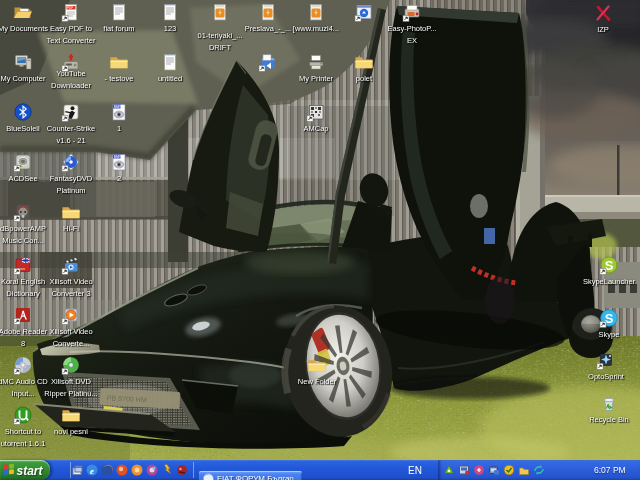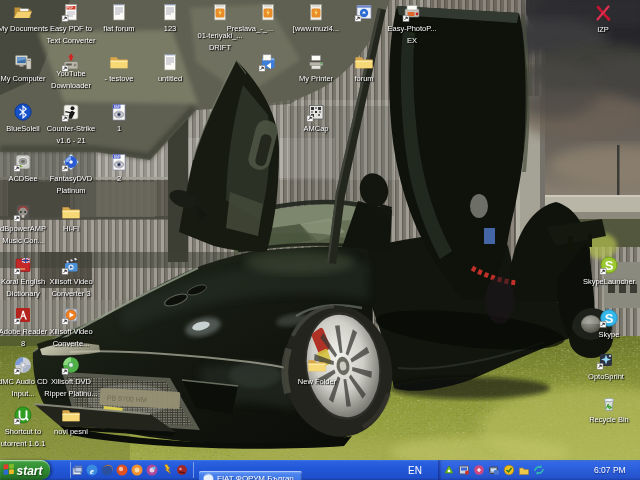--- a/index.html
+++ b/index.html
@@ -310,21 +310,21 @@
     </div>
 <div class="lb" style="left:186px;top:30px">01-teriyaki_...<br>DRIFT</div>
 <div class="ic" style="left:258px;top:2px">
       <svg width="20" height="20">
         <rect x="4.5" y="2.5" width="11" height="15.5" fill="#f2f2ea" stroke="#999990" stroke-width="0.7"></rect>
         <rect x="5.5" y="6.5" width="9" height="9" rx="1.5" fill="#e88c2a"></rect>
         <path d="M10.5,7.5 l-2.2,3.5 h1.6 l-0.9,3 l2.8,-3.8 h-1.6z" fill="#ffe27a"></path>
         <path d="M6,4 h8" stroke="#bbb" stroke-width="0.8"></path>
       </svg>
     </div>
-<div class="lb" style="left:216px;top:23px">Preslava_-_...</div>
+<div class="lb" style="left:234px;top:23px">Preslava_-_...</div>
 <div class="ic" style="left:306px;top:2px">
       <svg width="20" height="20">
         <rect x="4.5" y="2.5" width="11" height="15.5" fill="#f2f2ea" stroke="#999990" stroke-width="0.7"></rect>
         <rect x="5.5" y="6.5" width="9" height="9" rx="1.5" fill="#e88c2a"></rect>
         <path d="M10.5,7.5 l-2.2,3.5 h1.6 l-0.9,3 l2.8,-3.8 h-1.6z" fill="#ffe27a"></path>
         <path d="M6,4 h8" stroke="#bbb" stroke-width="0.8"></path>
       </svg>
     </div>
 <div class="lb" style="left:282px;top:23px">[www.muzi4...</div>
 <div class="ic" style="left:354px;top:2px">
@@ -413,21 +413,21 @@
       </svg>
     </div>
 <div class="lb" style="left:282px;top:73px">My Printer</div>
 <div class="ic" style="left:354px;top:52px">
       <svg width="20" height="20">
         <path d="M1.5,5.2 h6.2 l1.6,2.2 h9.2 v8.8 h-17z" fill="#d9a648"></path>
         <path d="M1.5,8.6 h17 v7.6 h-17z" fill="#f6d877"></path>
         <path d="M1.5,8.6 h17 v1.4 h-17z" fill="#fdeaa4"></path>
       </svg>
     </div>
-<div class="lb" style="left:330px;top:73px">forum</div>
+<div class="lb" style="left:330px;top:73px">polet</div>
 <div class="ic" style="left:13px;top:102px">
       <svg width="20" height="20">
         <circle cx="10" cy="10" r="8.2" fill="#1450c8"></circle>
         <circle cx="10" cy="10" r="8.2" fill="none" stroke="#0a3488" stroke-width="0.8"></circle>
         <path d="M6.5,6.8 L13.2,13 L10,15.8 L10,4.2 L13.2,7 L6.5,13.2" stroke="#fff" stroke-width="1.1" fill="none"></path>
       </svg>
     </div>
 <div class="lb" style="left:-11px;top:123px">BlueSoleil</div>
 <div class="ic" style="left:61px;top:102px">
       <svg width="20" height="20">

